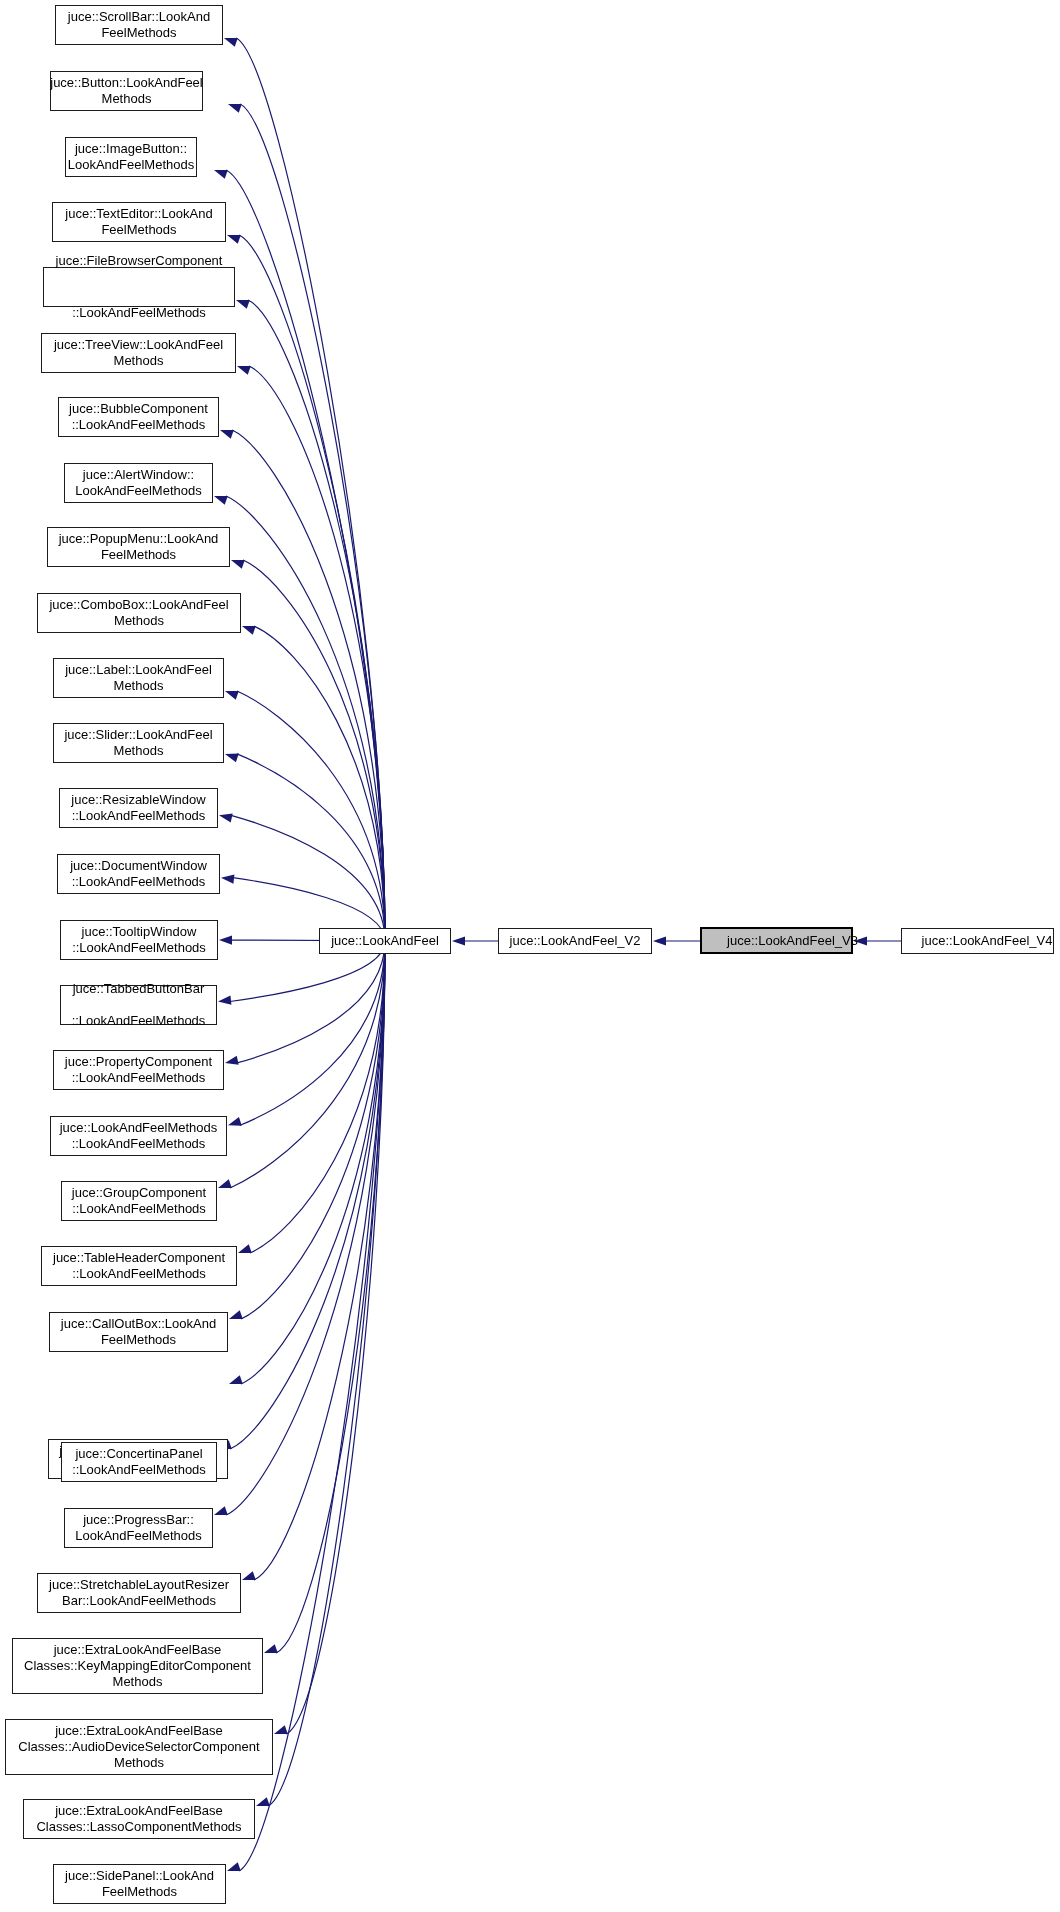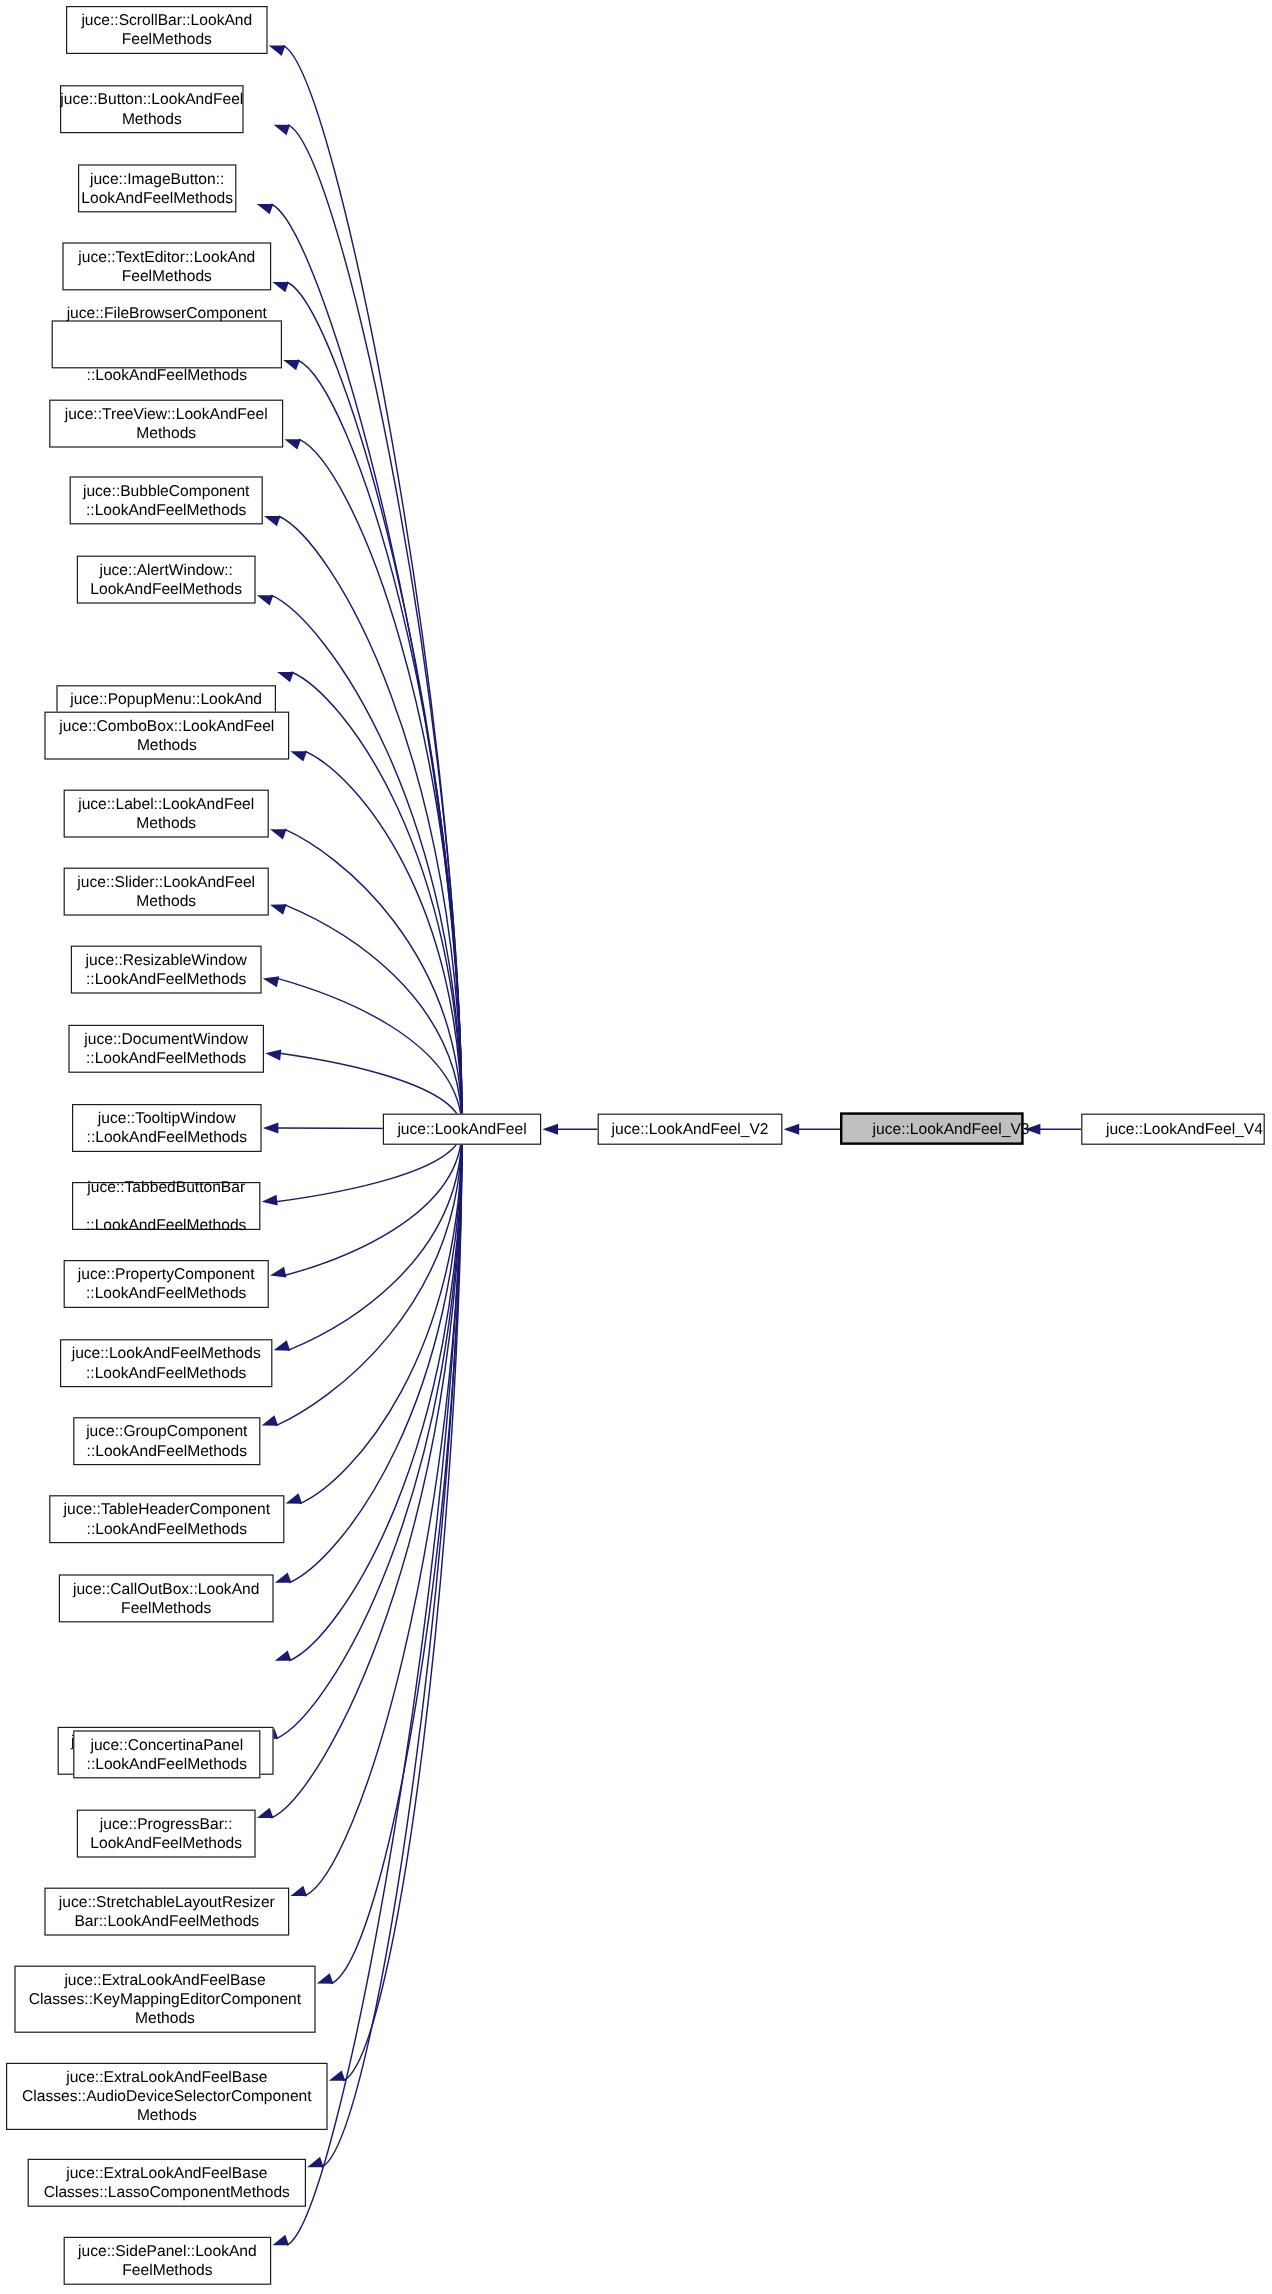--- a/index.html
+++ b/index.html
@@ -109,21 +109,21 @@
         <span>Methods</span>
       </div>
       <div class="node" style="left: 58px; top: 397px; width: 161px; height: 40px;">
         <span>juce::BubbleComponent</span>
         <span>::LookAndFeelMethods</span>
       </div>
       <div class="node" style="left: 64px; top: 463px; width: 149px; height: 40px;">
         <span>juce::AlertWindow::</span>
         <span>LookAndFeelMethods</span>
       </div>
-      <div class="node" style="left: 47px; top: 527px; width: 183px; height: 40px; margin-top: 44px;">
+      <div class="node" style="left: 47px; top: 527px; width: 183px; height: 40px;">
         <span>juce::PopupMenu::LookAnd</span>
         <span>FeelMethods</span>
       </div>
       <div class="node" style="left: 37px; top: 593px; width: 204px; height: 40px;">
         <span>juce::ComboBox::LookAndFeel</span>
         <span>Methods</span>
       </div>
       <div class="node" style="left: 53px; top: 658px; width: 171px; height: 40px;">
         <span>juce::Label::LookAndFeel</span>
         <span>Methods</span>

